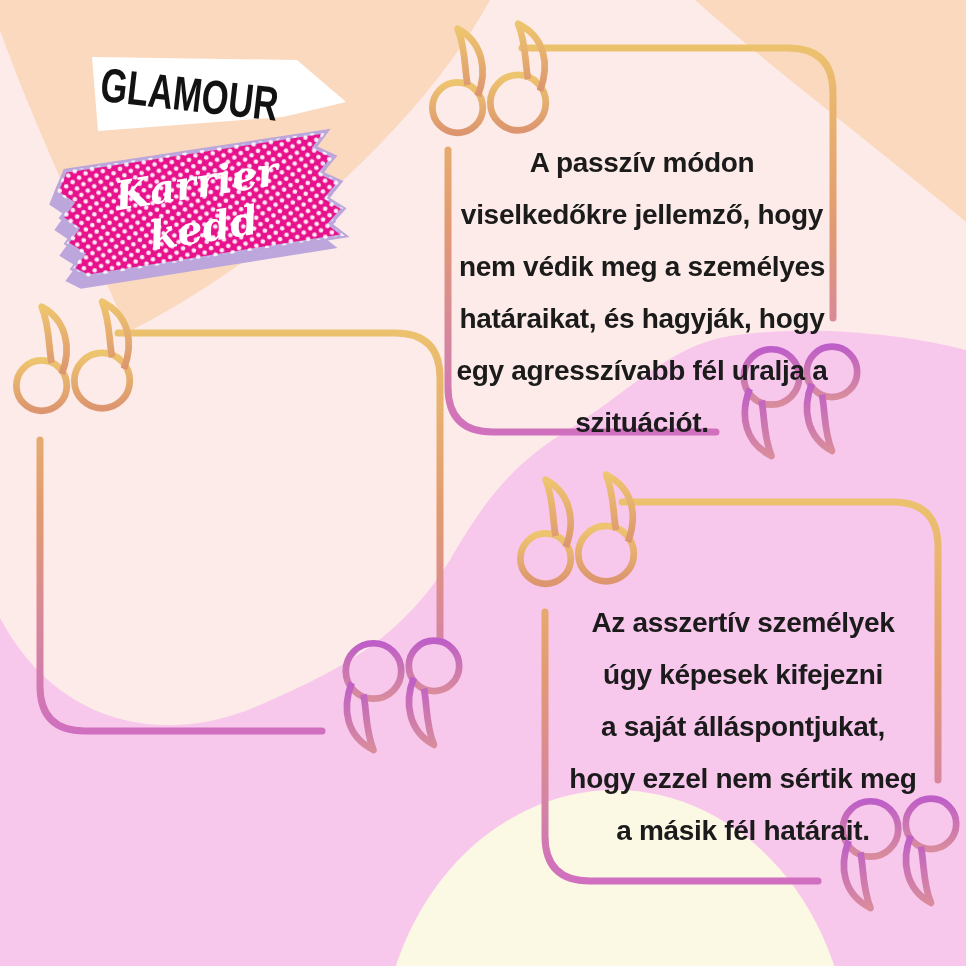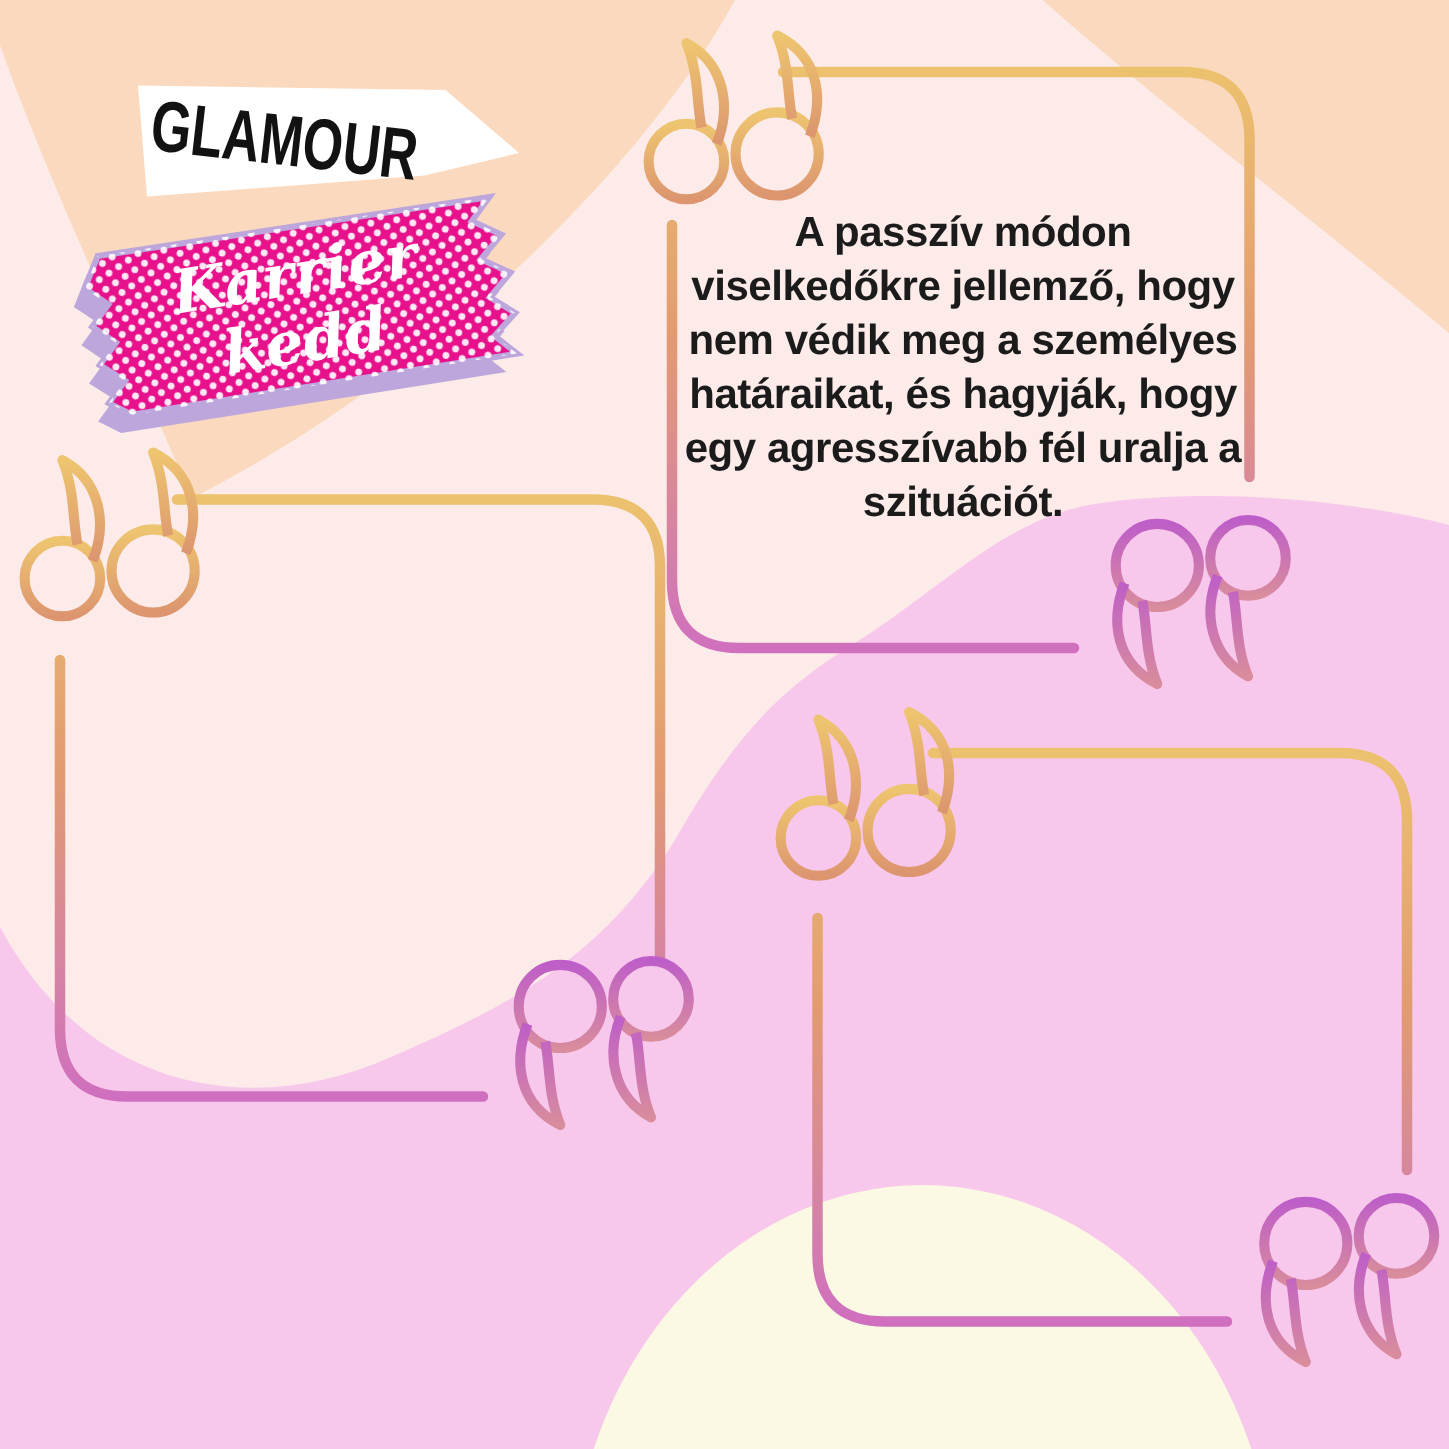--- a/index.html
+++ b/index.html
@@ -1,19 +1,19 @@
 <!DOCTYPE html>
 <html><head>
 <meta charset="utf-8">
 <style>
   html,body{margin:0;padding:0;background:#e9e9e9;}
   .canvas{position:relative;width:966px;height:966px;overflow:hidden;
           font-family:"Liberation Sans",sans-serif;}
   .bg{position:absolute;left:0;top:0;}
-  .qt{position:absolute;font-weight:700;font-size:28px;line-height:36px;
+  .qt{position:absolute;font-weight:700;font-size:28px;line-height:52px;
       color:#1b1b1b;text-align:center;white-space:pre-line;letter-spacing:-0.3px;
       font-family:"Liberation Sans","DejaVu Sans",sans-serif;}
   #qt1{left:446px;top:137px;width:392px;}
   #qt2{left:22px;top:420px;width:420px;}
   #qt3{left:545px;top:597px;width:396px;}
   .glamour{position:absolute;left:104px;top:57px;transform:rotate(6.5deg);transform-origin:0 0;}
   .glamour span{display:inline-block;font-weight:700;font-size:48px;color:#121212;
       font-family:"Liberation Sans",sans-serif;transform:scaleX(0.72);transform-origin:0 0;
       letter-spacing:0;}
   .badge{position:absolute;left:200px;top:206px;width:300px;
@@ -114,14 +114,19 @@
 
   <div class="badge">Karrier
 kedd</div>
 
   <div class="qt" id="qt1">A passzív módon
 viselkedőkre jellemző, hogy
 nem védik meg a személyes
 határaikat, és hagyják, hogy
 egy agresszívabb fél uralja a
 szituációt.</div>
+  <div class="qt" id="qt3">Az asszertív személyek
+úgy képesek kifejezni
+a saját álláspontjukat,
+hogy ezzel nem sértik meg
+a másik fél határait.</div>
 
 </div>
 
 </body></html>

